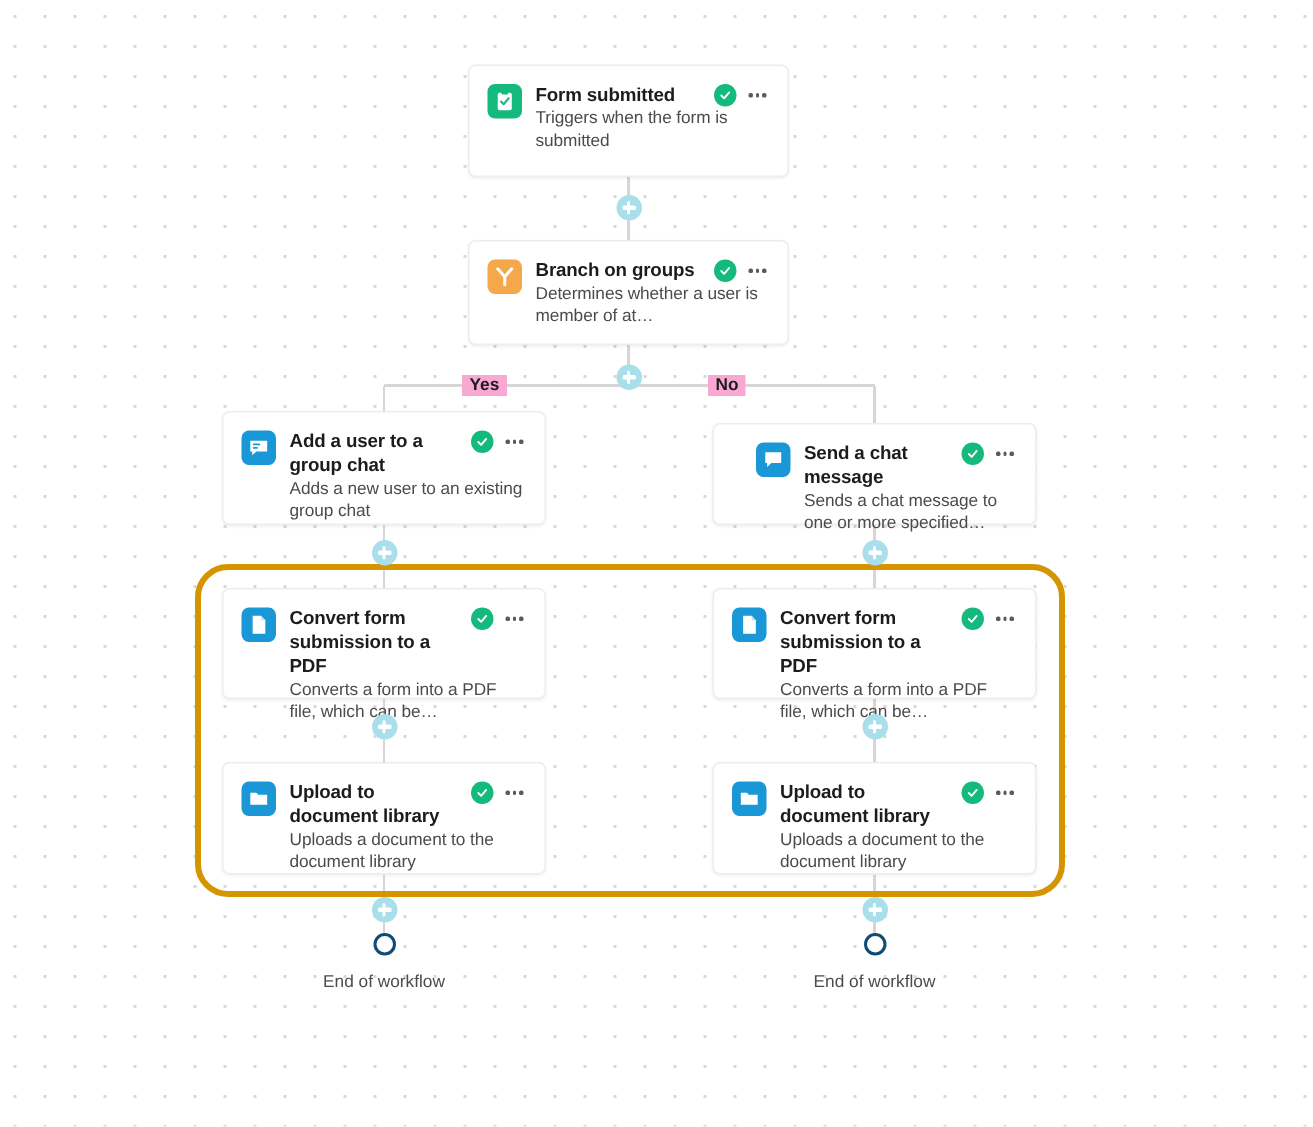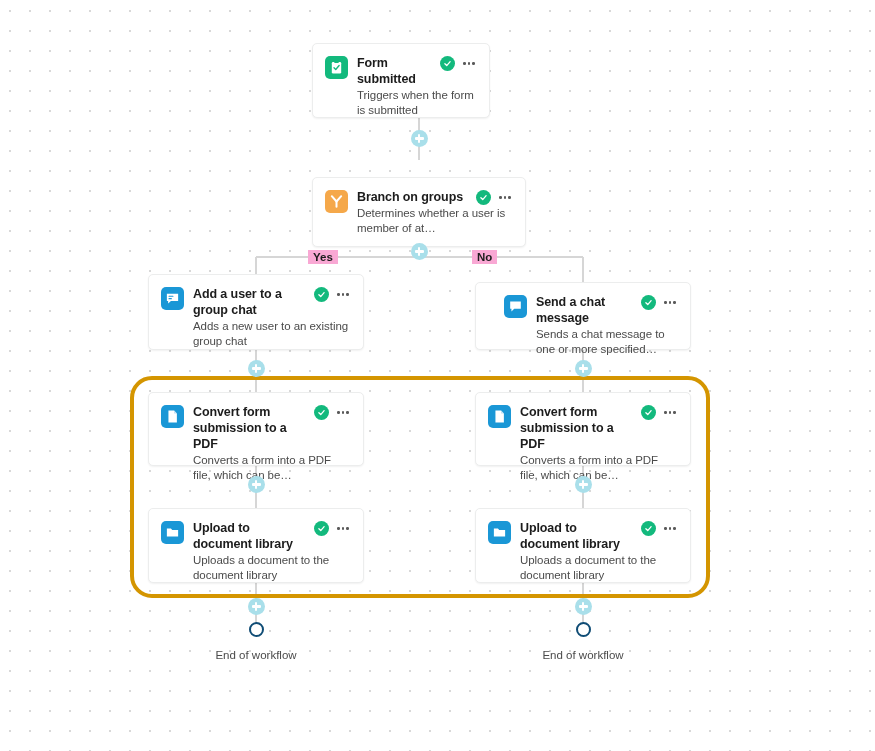--- a/index.html
+++ b/index.html
@@ -204,21 +204,21 @@
       <line x1="583" y1="350" x2="583" y2="392"></line>
 
       <line x1="583" y1="466" x2="583" y2="508"></line>
 
       <line x1="583" y1="583" x2="583" y2="623"></line>
     </g>
   </svg>
 
   <div class="highlight-frame" style="left:130px; top:376px; width:580px; height:222px;"></div>
 
-  <div class="node" style="left:312px; top:43px; width:178px; height:75px;">
+  <div class="node" style="left:312px; top:43px; width:214px; height:75px;">
     <div class="node-icon" style="background:#13b97d;">
       <svg width="15" height="15" viewBox="0 0 24 24">
         <rect x="4.5" y="3" width="15" height="18.5" rx="2" fill="#ffffff"></rect>
         <rect x="8.5" y="1.3" width="7" height="3.6" rx="1.1" fill="#13b97d"></rect>
         <path d="M8 12.3 L10.8 15.2 L16.2 8.8" stroke="#13b97d" stroke-width="2.1" fill="none" stroke-linecap="round" stroke-linejoin="round"></path>
       </svg>
     </div>
     <div class="node-body">
       <div class="node-title-row">
         <div class="node-title">Form submitted</div>
@@ -232,21 +232,21 @@
             <i></i>
             <i></i>
         </div>
       </div>
       <div class="node-desc">Triggers when the form is submitted</div>
     </div>
   </div>
 
   <div class="plus-btn" style="left:410.5px; top:130px;"></div>
 
-  <div class="node" style="left:312px; top:160px; width:214px; height:70px;margin-top:17px;">
+  <div class="node" style="left:312px; top:160px; width:214px; height:70px;">
     <div class="node-icon" style="background:#f5a84a;">
       <svg width="15" height="15" viewBox="0 0 24 24">
         <path d="M4.5 3.5 L12 12 L19.5 3.5" stroke="#ffffff" stroke-width="3.2" fill="none" stroke-linecap="round" stroke-linejoin="round"></path>
         <path d="M12 12 L12 20.5" stroke="#ffffff" stroke-width="3.2" fill="none" stroke-linecap="round"></path>
       </svg>
     </div>
     <div class="node-body">
       <div class="node-title-row">
         <div class="node-title">Branch on groups</div>
         <div class="status-badge">

